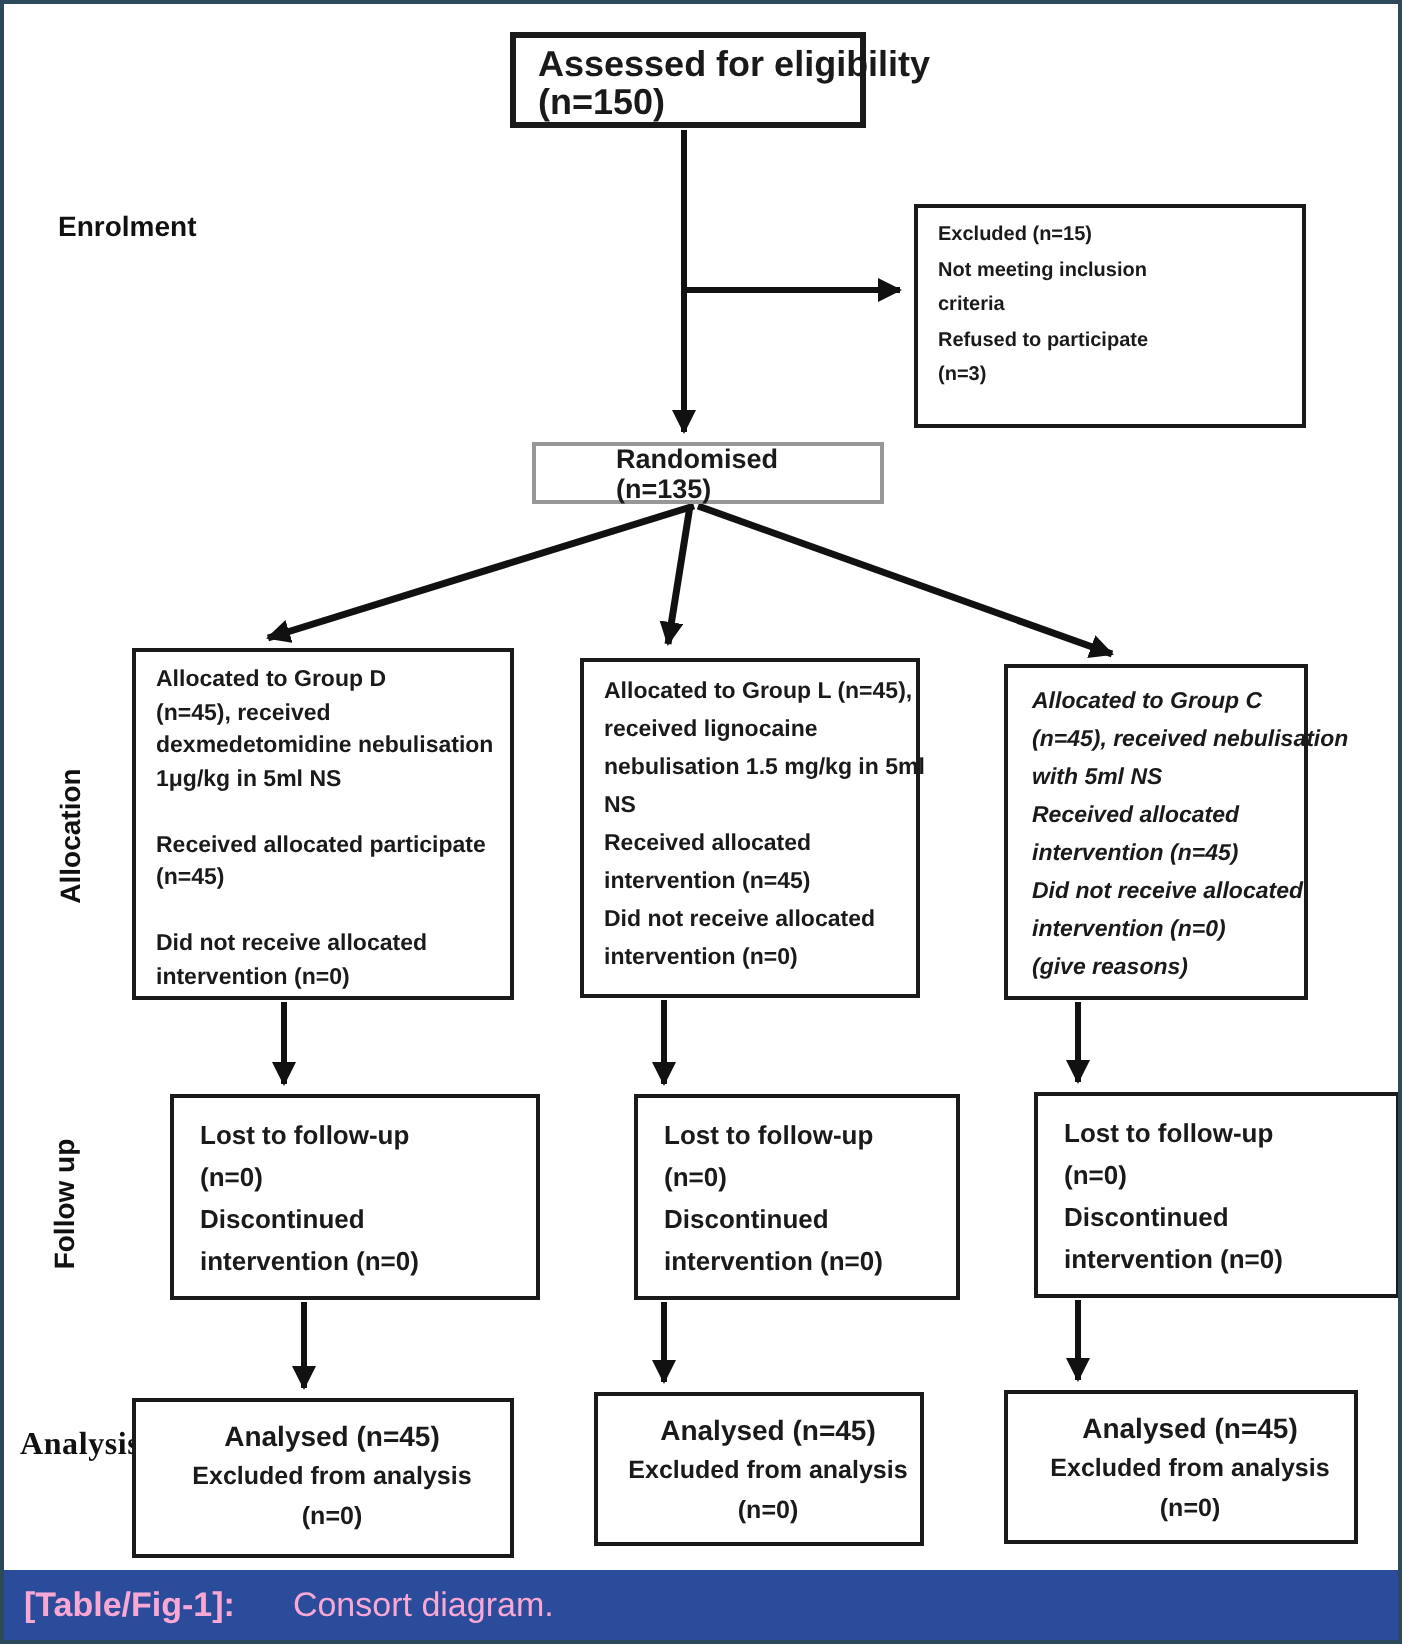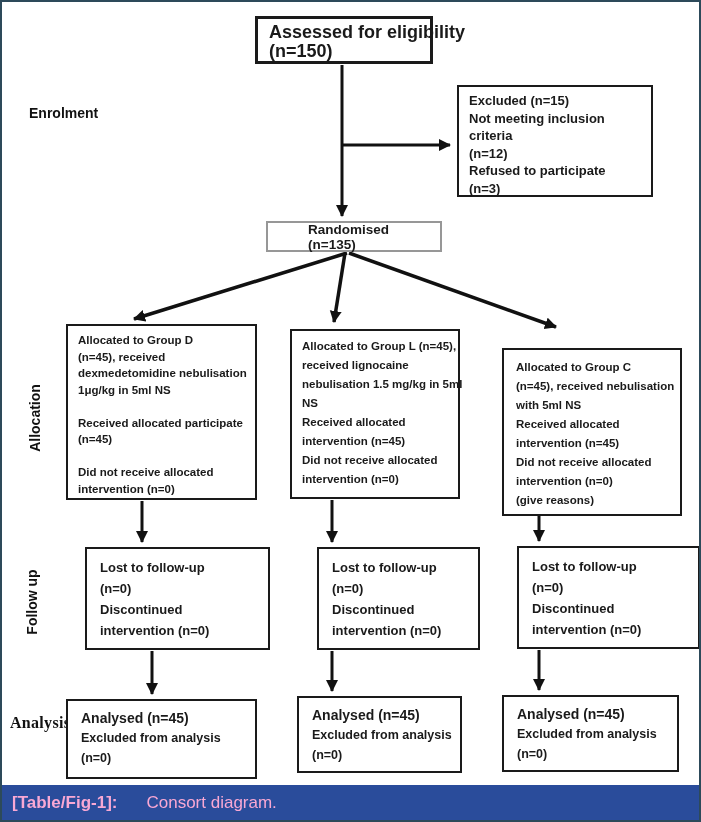--- a/index.html
+++ b/index.html
@@ -19,33 +19,33 @@
     position:absolute;
     background:#fff;
     border:2px solid #1a1a1a;
     box-sizing:border-box;
     font-weight:bold;
     color:#1a1a1a;
   }
   .ln { white-space:nowrap; }
 
   .box-assessed  { left:253px; top:14px;  width:178px; height:48px;  border-width:3px; font-size:18px; line-height:19px;   padding:4px 4px 0 11px; }
-  .box-excluded  { left:455px; top:83px;  width:196px; height:112px; font-size:13px; line-height:17.5px; padding:5px 4px 0 10px; }
+  .box-excluded  { left:455px; top:100px;  width:196px; height:112px; font-size:10px; line-height:17.5px; padding:5px 4px 0 10px; }
   .box-randomised{ left:264px; top:219px; width:176px; height:31px;  border-color:#979797; display:flex; align-items:center; justify-content:flex-end; font-size:13.5px;padding-left:40px; }
   .box-group-d   { left:64px;  top:322px; width:191px; height:176px; font-size:11.5px; line-height:16.5px; padding:6px 16px 0 10px; }
   .box-group-l   { left:288px; top:327px; width:170px; height:170px; font-size:11.5px; line-height:19px;   padding:6px 3px 16px 10px; }
-  .box-group-c   { left:500px; top:346px; width:180px; height:168px; font-size:11.5px; line-height:19px;   padding:8px 3px 0 12px; }
+  .box-group-c   { left:500px; top:330px; width:152px; height:168px; font-size:11.5px; line-height:19px;   padding:8px 3px 0 12px;font-style:italic; }
   .box-follow-1  { left:63px;  top:545px; width:185px; height:103px; }
   .box-follow-2  { left:295px; top:545px; width:163px; height:103px; }
   .box-follow-3  { left:495px; top:544px; width:183px; height:103px; }
   .box-follow-1, .box-follow-2, .box-follow-3 { font-size:13px; line-height:21px; padding:8px 4px 0 13px;margin-left:20px; }
   .box-analysis-1{ left:64px;  top:697px; width:191px; height:80px; }
   .box-analysis-2{ left:295px; top:694px; width:165px; height:77px; }
   .box-analysis-3{ left:500px; top:693px; width:177px; height:77px; }
-  .box-analysis-1, .box-analysis-2, .box-analysis-3 { font-size:12.5px; line-height:20px; padding:7px 4px 0 13px; }
+  .box-analysis-1, .box-analysis-2, .box-analysis-3 { font-size:12.5px; line-height:20px; padding:7px 4px 0 13px;text-align:center; }
   .box-analysis-1 .ln:first-child, .box-analysis-2 .ln:first-child, .box-analysis-3 .ln:first-child { font-size:14px; }
 
   .stage { position:absolute; font-weight:bold; font-size:14px; color:#111; }
   .stage-enrolment  { left:27px; top:103px; }
   .stage-allocation { left:-3px; top:408px; width:72px; text-align:center; transform:rotate(-90deg); }
   .stage-follow-up  { left:-6px; top:592px; width:72px; text-align:center; transform:rotate(-90deg); }
   .stage-analysis   { left:8px;  top:712px; font-family:"Liberation Serif", serif; font-size:16px; letter-spacing:0.3px; }
 
   .caption {
     position:absolute; left:0; top:783px; width:697px; height:36px;
@@ -89,21 +89,20 @@
   <div class="stage stage-analysis">Analysis</div>
 
   <div class="box box-assessed">
       <div class="ln">Assessed for eligibility</div>
       <div class="ln">(n=150)</div>
     </div>
   <div class="box box-excluded">
       <div class="ln">Excluded (n=15)</div>
       <div class="ln">Not meeting inclusion</div>
       <div class="ln">criteria</div>
-      <div class="ln">(n=12)</div>
       <div class="ln">Refused to participate</div>
       <div class="ln">(n=3)</div>
     </div>
   <div class="box box-randomised">
     <span>Randomised (n=135)</span>
   </div>
 
   <div class="box box-group-d">
       <div class="ln">Allocated to Group D</div>
       <div class="ln">(n=45), received</div>

